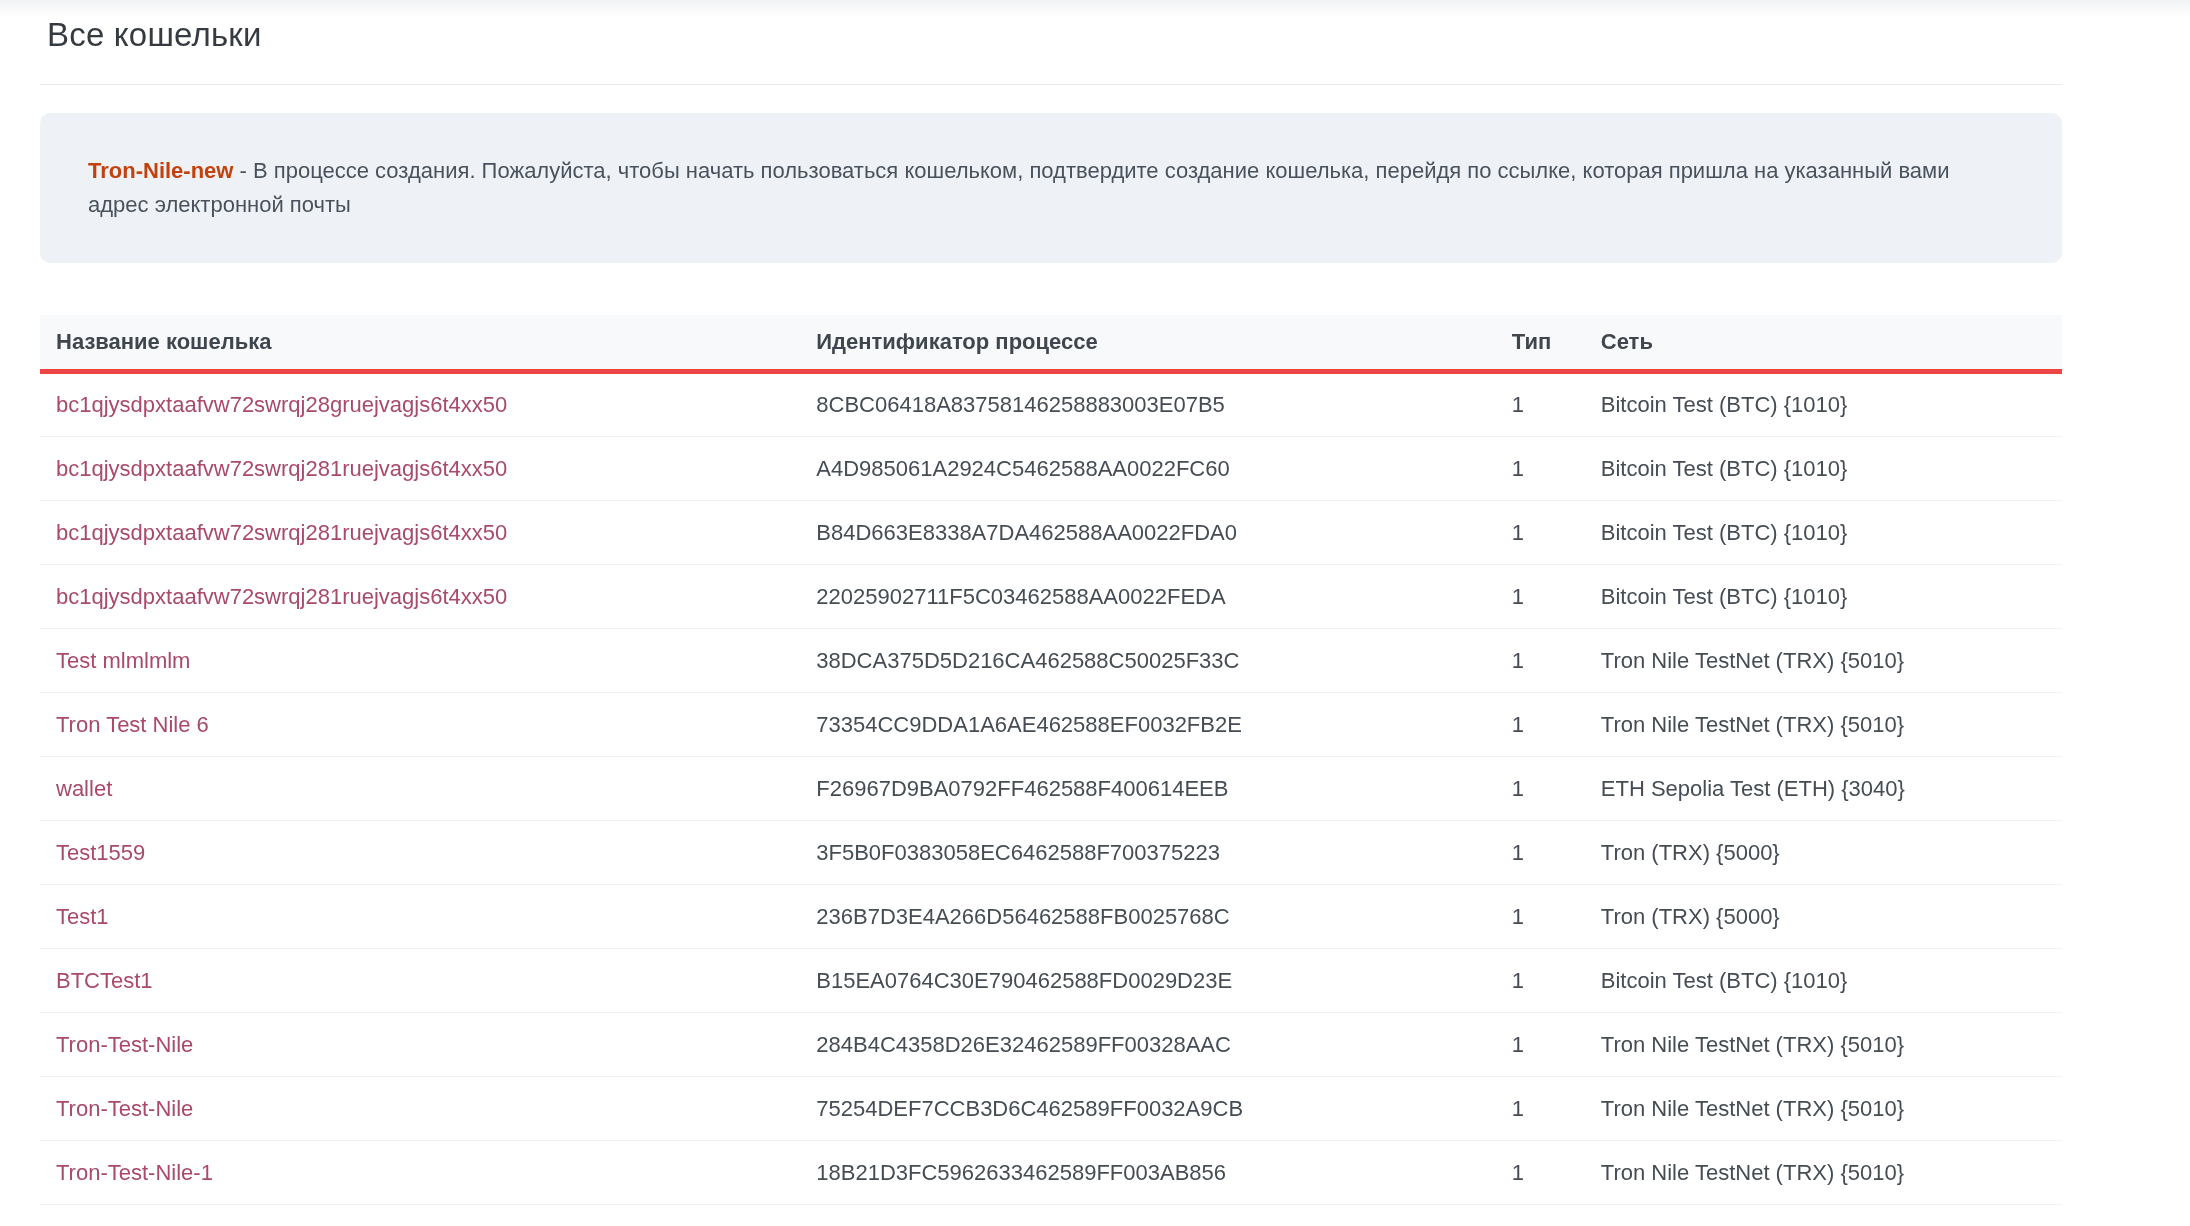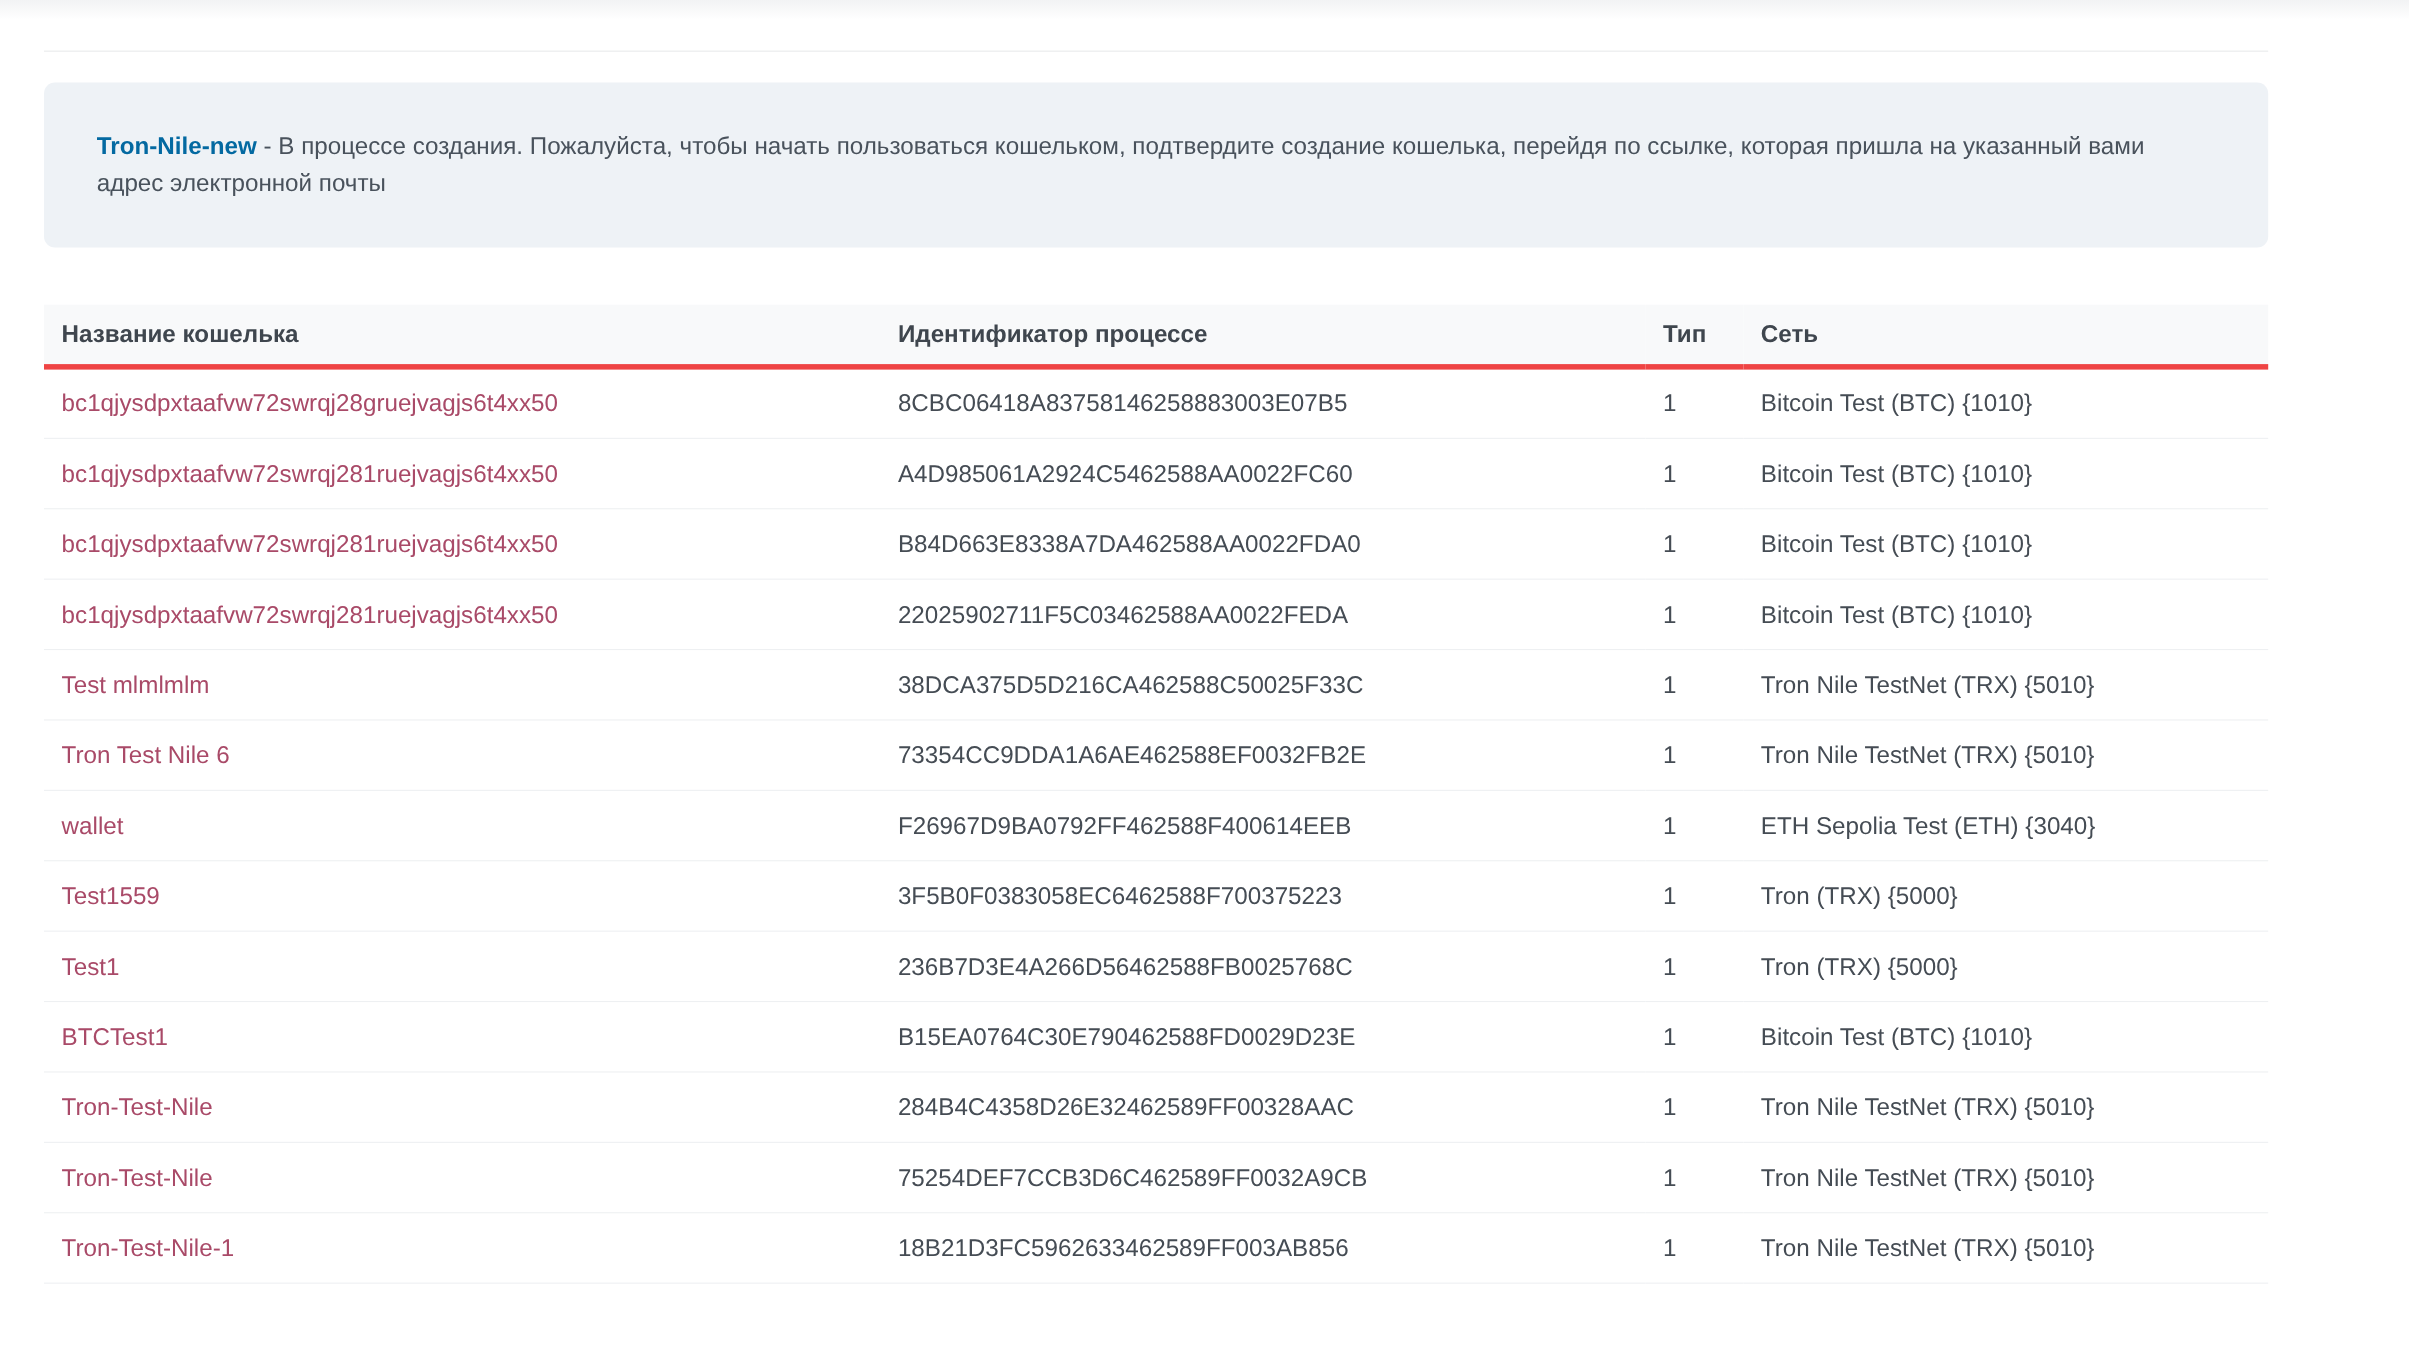--- a/index.html
+++ b/index.html
@@ -39,21 +39,21 @@
   .notice {
     margin-top: 28px;
     background: #eef2f6;
     border-radius: 10px;
     padding: 41px 48px;
     font-size: 22px;
     line-height: 34px;
     color: #49525c;
   }
   .notice strong {
-    color: #0369a1;
+    color: #c2410c;
     font-weight: 700;
   }
   table.wallets {
     margin-top: 52px;
     width: 100%;
     border-collapse: collapse;
     font-size: 22px;
     color: #454c54;
   }
   table.wallets thead tr {
@@ -85,20 +85,21 @@
     cursor: pointer;
   }
 </style>
 </head>
 <body>
 
 <div class="top-shadow"></div>
 
 <div class="container">
 
+  <h1 class="page-title">Все кошельки</h1>
 
   <hr class="title-rule">
 
   <div class="notice">
     <strong>Tron-Nile-new</strong>
     <span>- В процессе создания. Пожалуйста, чтобы начать пользоваться кошельком, подтвердите создание кошелька, перейдя по ссылке, которая пришла на указанный вами адрес электронной почты</span>
   </div>
 
   <table class="wallets">
     <thead>

